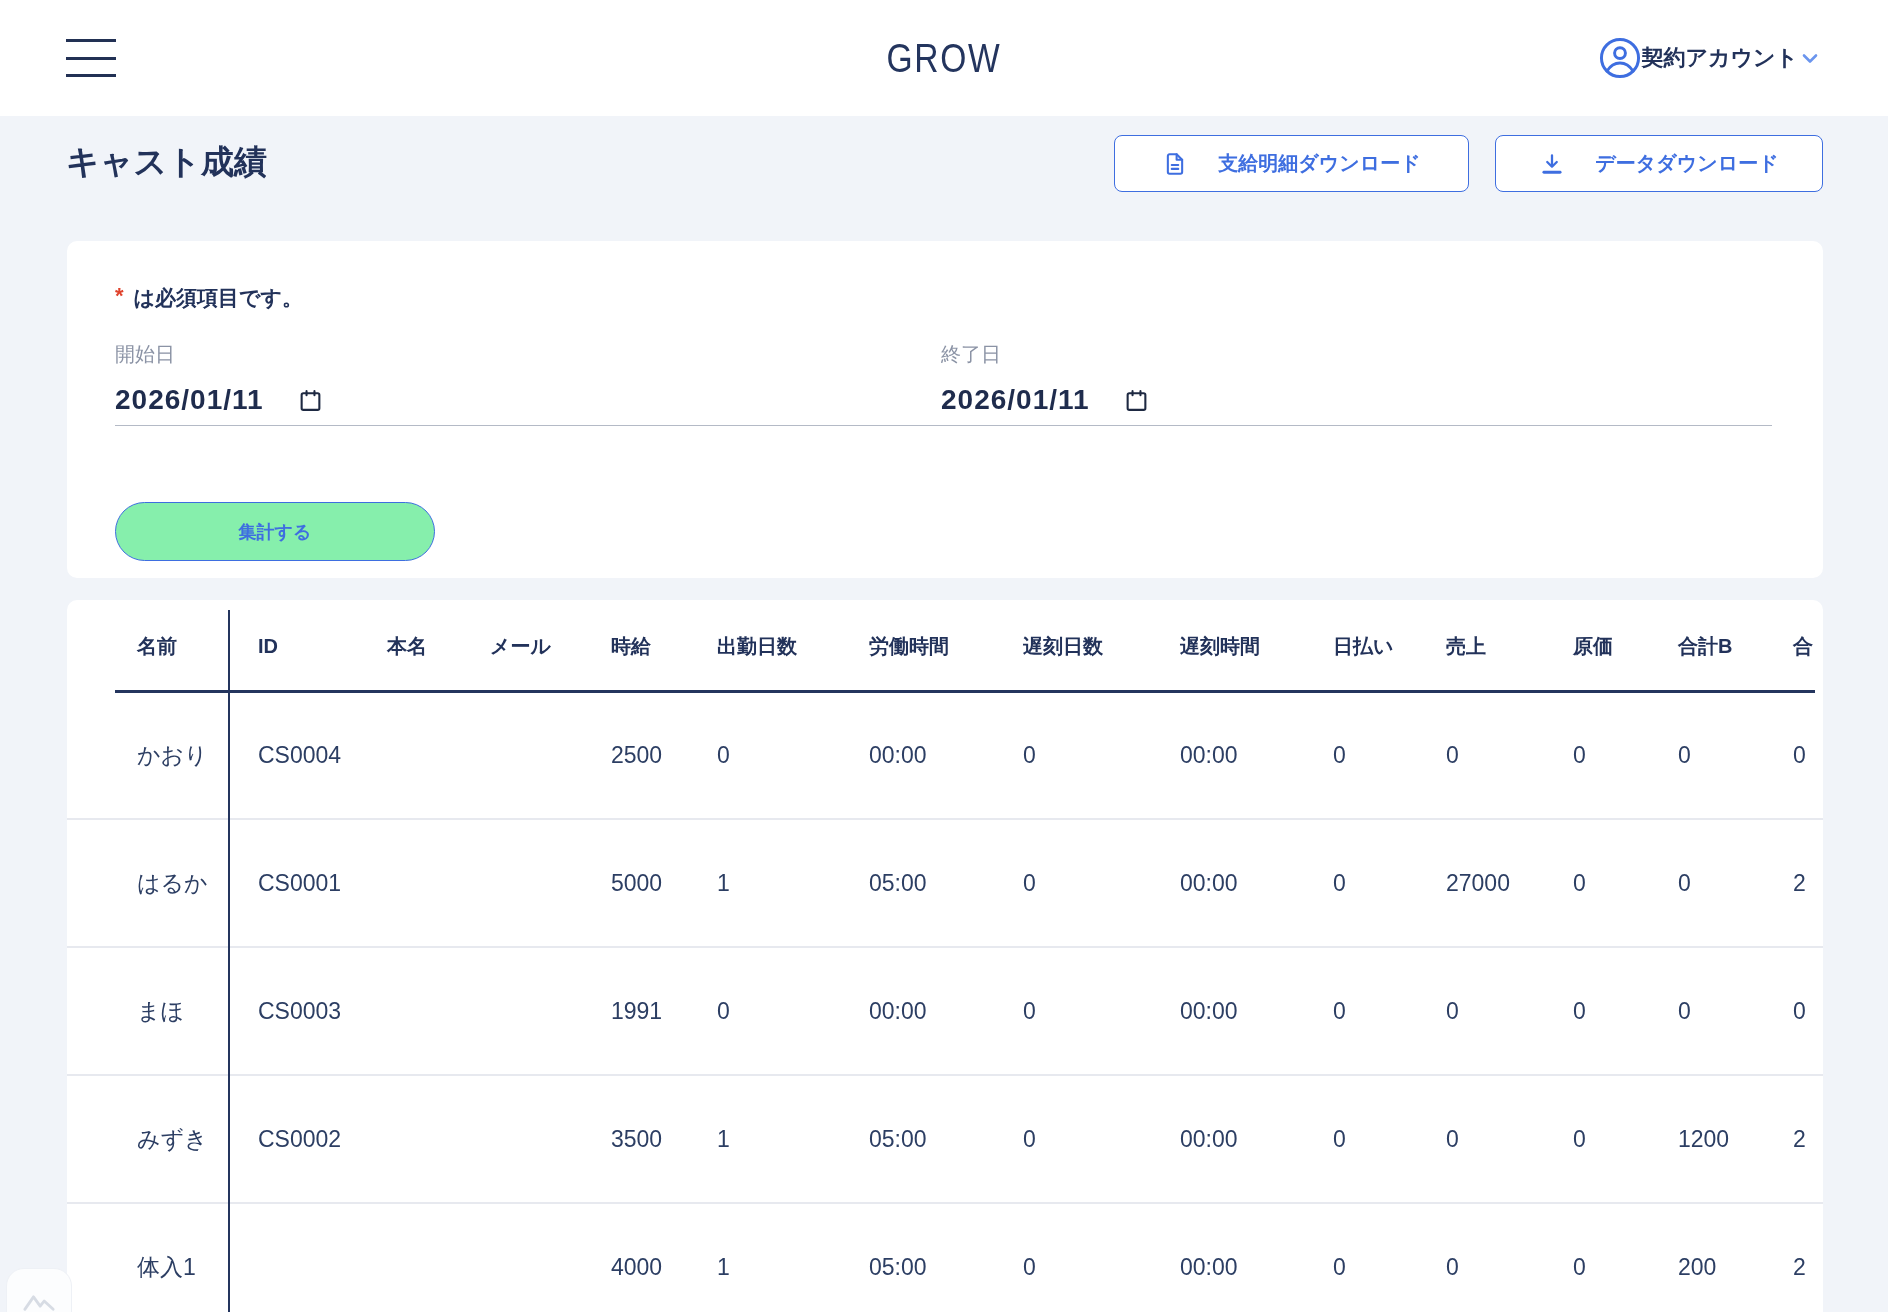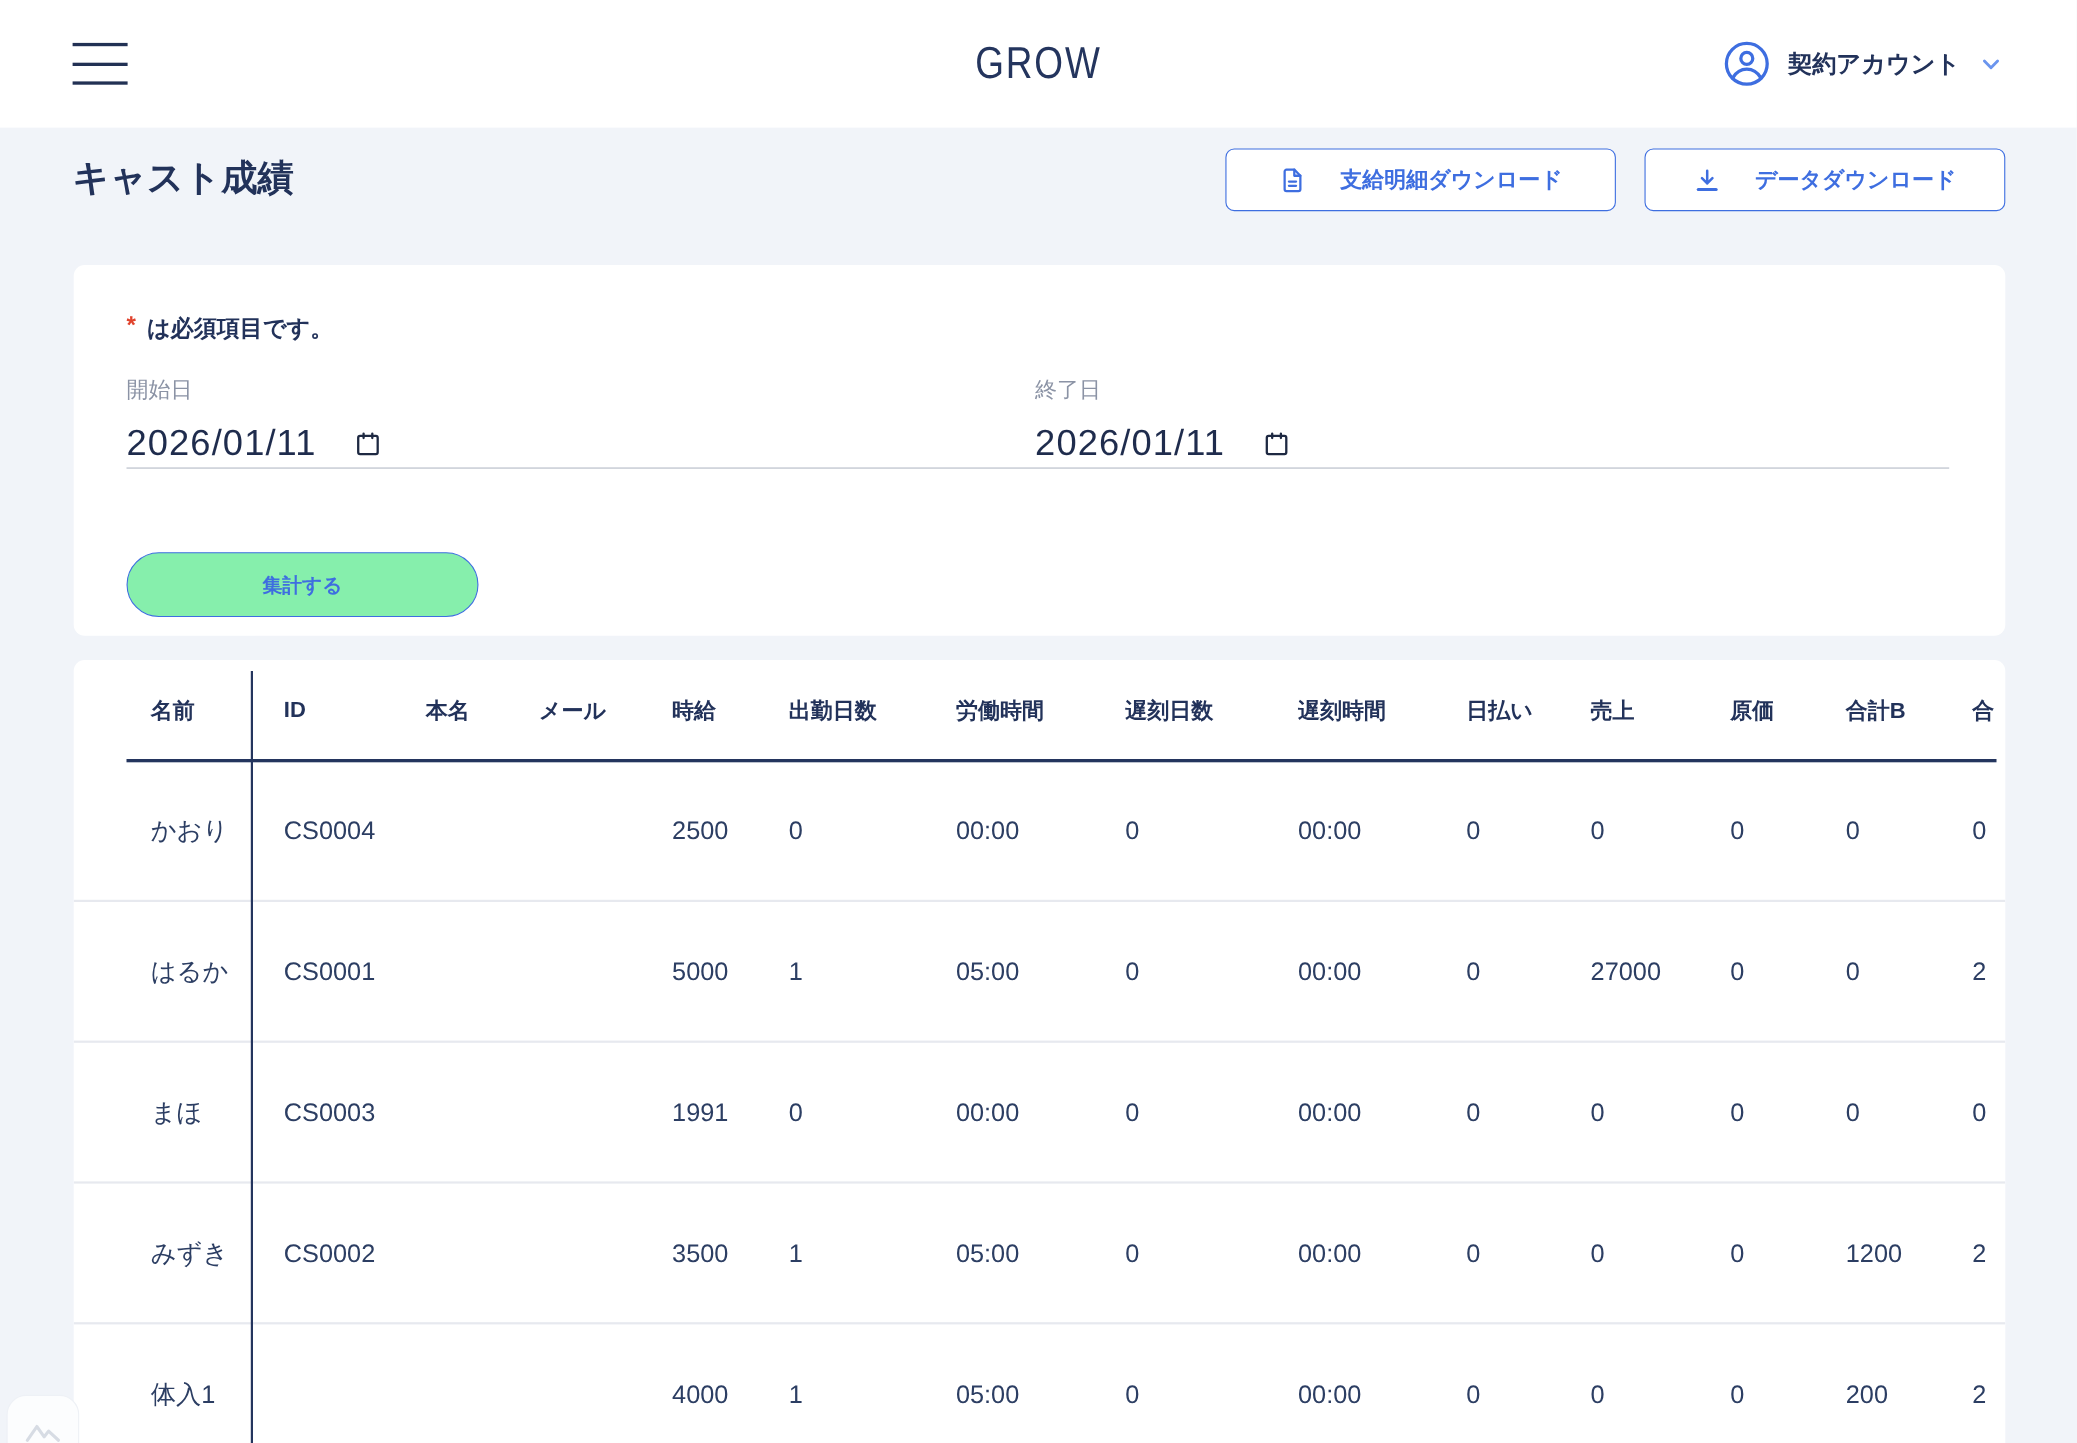--- a/index.html
+++ b/index.html
@@ -28,21 +28,21 @@
     background:#ffffff;display:flex;align-items:center;padding:0 66px;
   }
   .hamburger{width:50px;height:46px;display:flex;flex-direction:column;justify-content:space-between;
     background:none;border:none;cursor:pointer;padding:4px 0;}
   .hamburger span{display:block;height:3px;width:100%;background:#223154;}
   .logo{
     position:absolute;left:50%;top:50%;
     transform:translate(-50%,-50%) scale(0.84,1.02);
     font-size:40px;font-weight:400;letter-spacing:2px;color:#24355e;
   }
-  .account{margin-left:auto;display:flex;align-items:center;gap:16px;cursor:pointer;background:none;border:none;}
+  .account{margin-left:auto;display:flex;align-items:center;gap:0;cursor:pointer;background:none;border:none;}
   .account-label{font-size:22px;font-weight:700;color:#22325a;}
 
   
   .page-title{position:absolute;left:66px;top:140px;font-size:33px;font-weight:700;color:#22325a;}
   .action-btn{
     position:absolute;top:135px;height:57px;
     display:flex;align-items:center;justify-content:center;gap:30px;
     background:#ffffff;border:1.5px solid var(--blue);border-radius:8px;
     color:var(--blue);font-size:20px;font-weight:700;cursor:pointer;
     font-family:inherit;
@@ -55,21 +55,21 @@
     position:absolute;left:67px;top:241px;width:1756px;height:337px;
     background:#ffffff;border-radius:10px;
   }
   .required-note{position:absolute;left:48px;top:42px;font-size:21px;font-weight:700;color:#22325a;}
   .required-note .mark{color:var(--red);margin-right:10px;font-size:22px;vertical-align:2px;}
   .date-group{position:absolute;top:100px;}
   .date-group.start{left:48px;}
   .date-group.end{left:874px;}
   .date-label{font-size:20px;color:var(--gray-label);}
   .date-value-row{display:flex;align-items:center;gap:34px;margin-top:16px;cursor:pointer;}
-  .date-value{font-size:33px;color:#1f2c4d;letter-spacing:1px;font-family:"Liberation Sans","DejaVu Sans",sans-serif;}
+  .date-value{font-size:28px;color:#1f2c4d;letter-spacing:1px;font-family:"Liberation Sans","DejaVu Sans",sans-serif;font-weight:bold;}
   .date-underline{position:absolute;left:48px;right:51px;top:184px;height:0;border-bottom:1.5px solid var(--line-mid);}
   .aggregate-btn{
     position:absolute;left:48px;top:261px;width:320px;height:59px;
     background:#86efac;border:1.5px solid var(--blue);border-radius:30px;
     color:var(--blue);font-size:18px;font-weight:700;cursor:pointer;font-family:inherit;
   }
 
   
   .table-card{
     position:absolute;left:67px;top:600px;width:1756px;height:740px;

